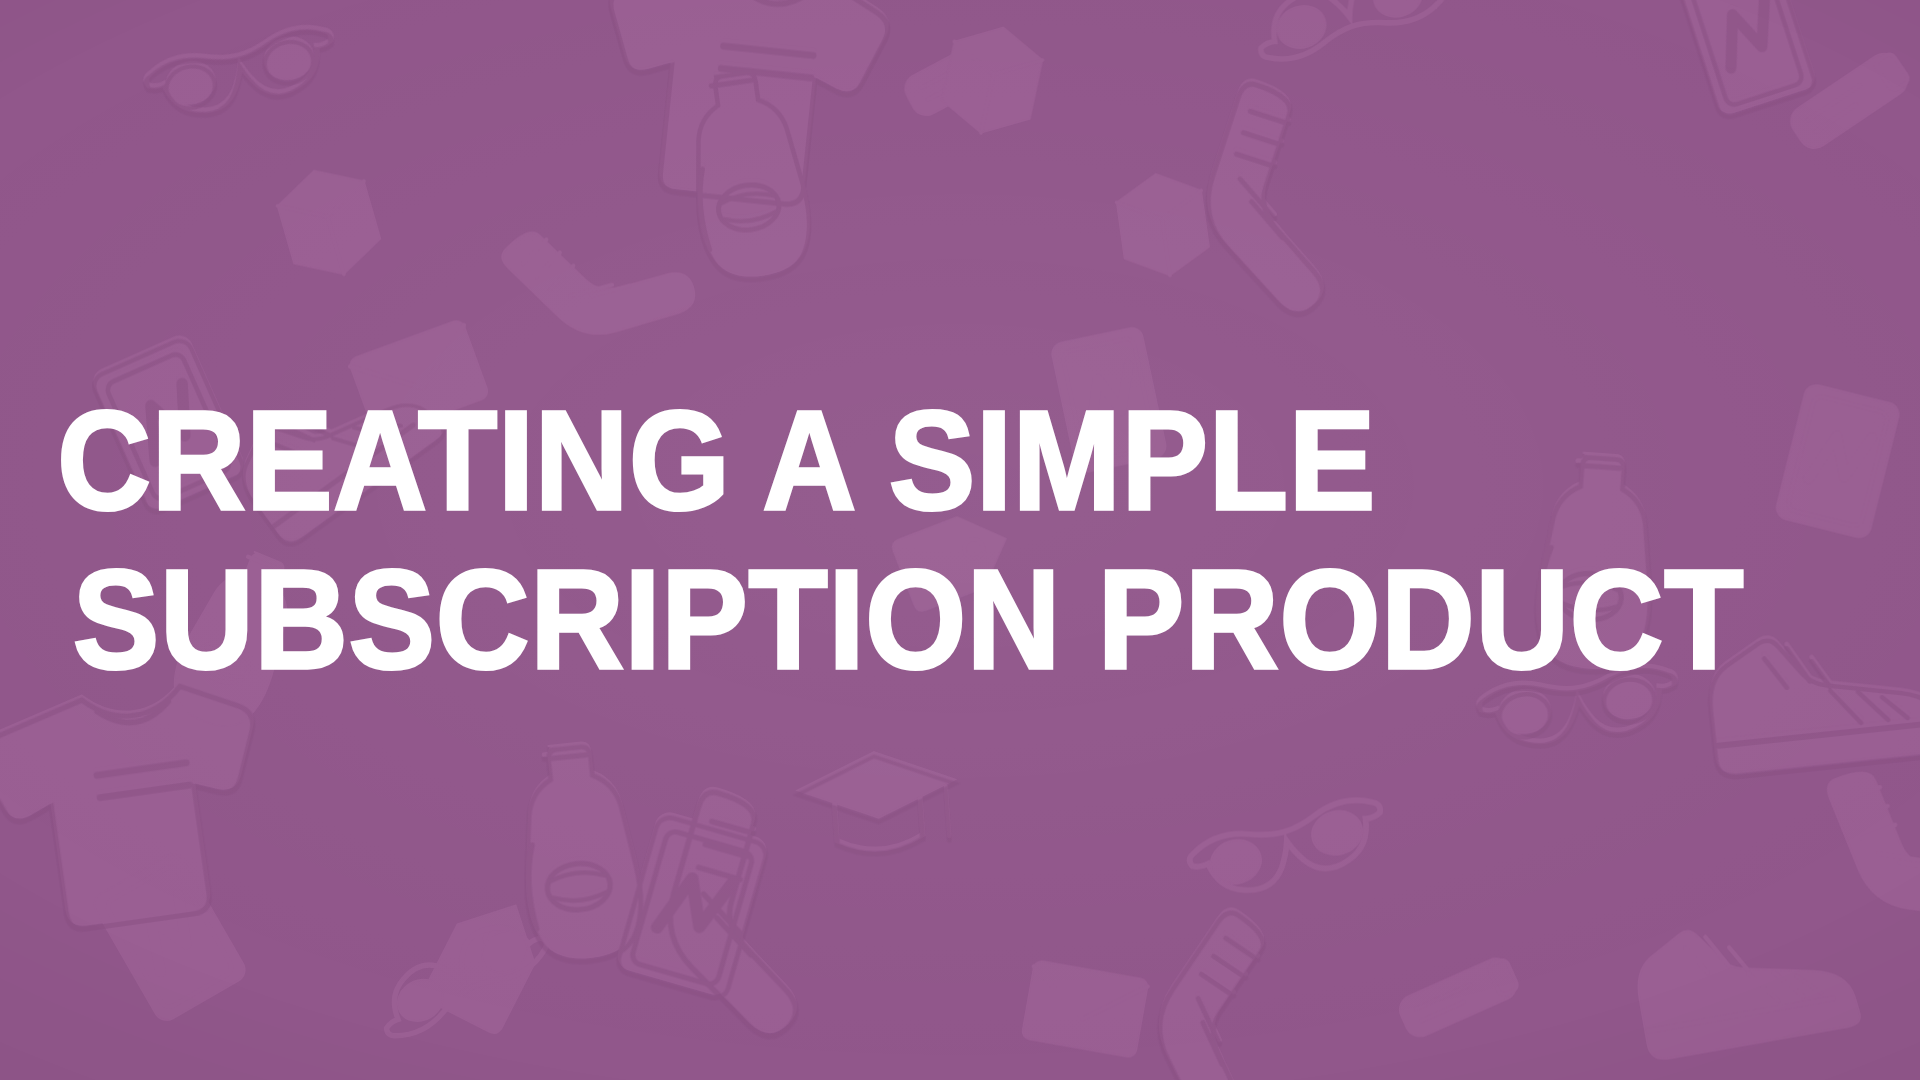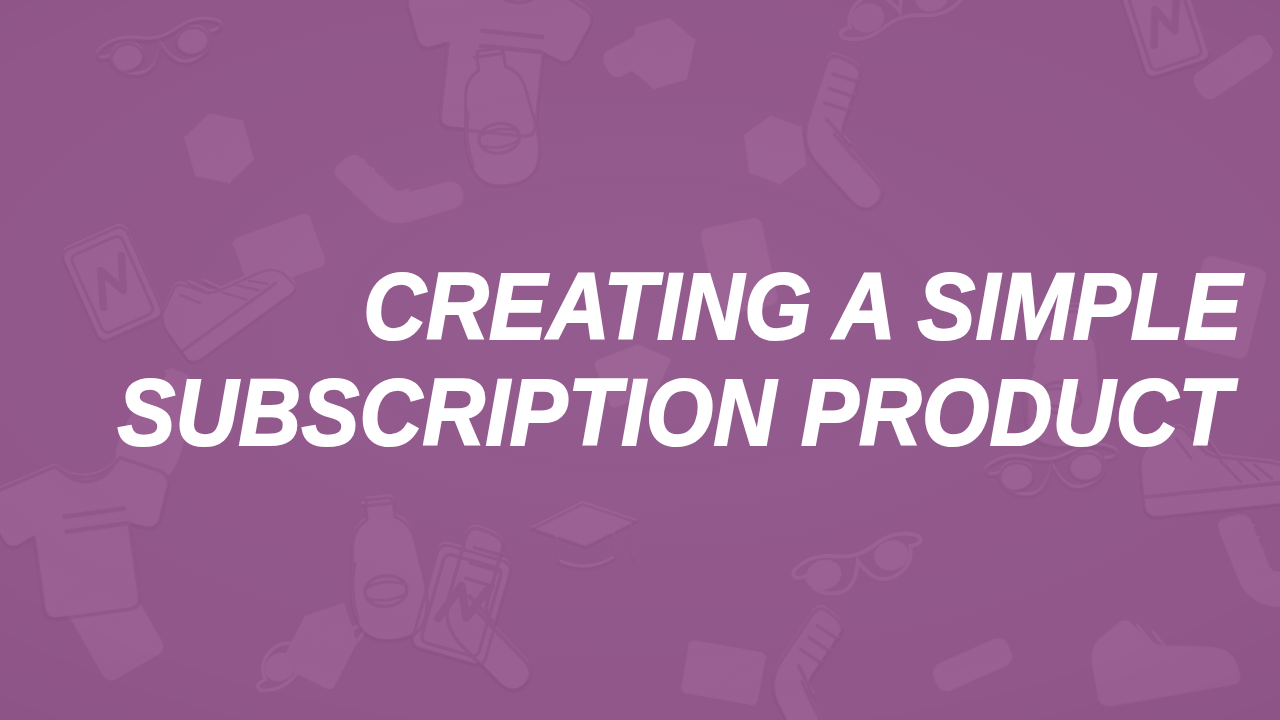--- a/index.html
+++ b/index.html
@@ -46,24 +46,23 @@
 
   
   #title-block {
     position: absolute;
     left: 0;
     right: 0;
     top: 0;
     height: 720px;
     display: flex;
     flex-direction: column;
-    align-items: flex-end;
+    align-items: flex-start;
     justify-content: center;
     text-align: center;
-    font-style: italic;
   }
   .title-line {
     color: #FFFFFF;
     font-family: "Liberation Sans Narrow", "Liberation Sans", sans-serif;
     font-weight: 700;
     font-size: 94px;
     line-height: 104px;
     letter-spacing: 0.5px;
     text-transform: uppercase;
     white-space: nowrap;

